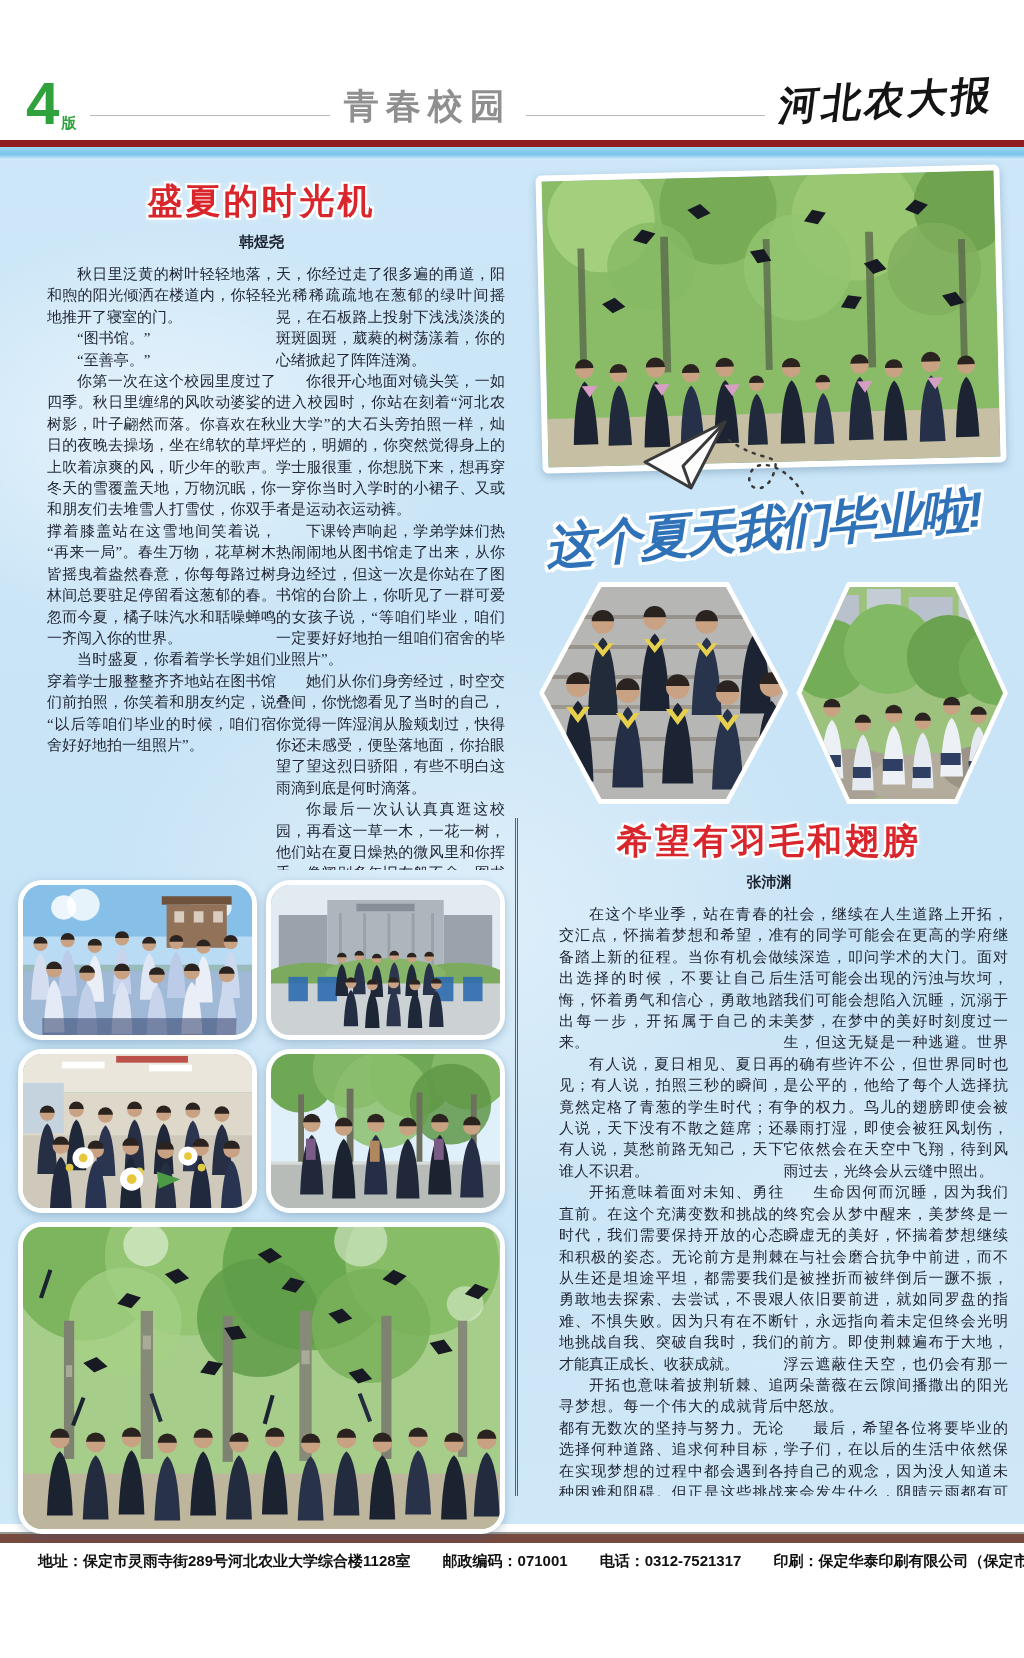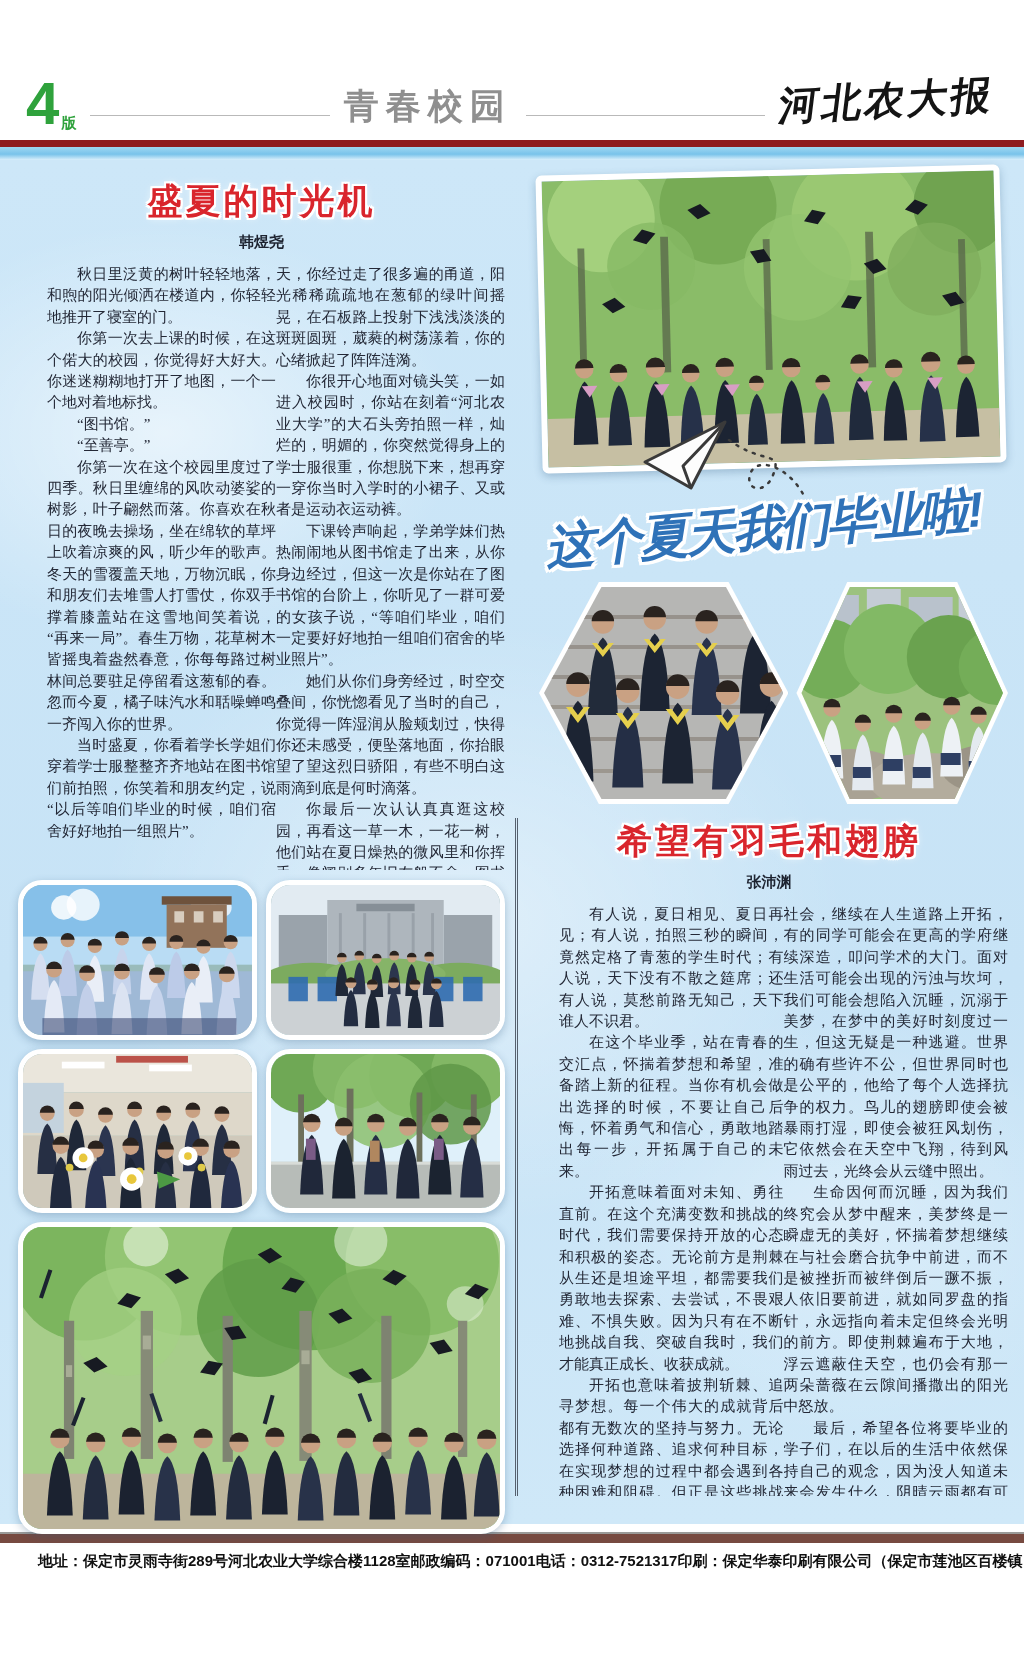--- a/index.html
+++ b/index.html
@@ -61,21 +61,21 @@
   
   .hexrow { display:flex; gap:8px; margin:2px 0 0 24px; }
   .hex { position:relative; height:222px; clip-path:polygon(24% 0%,76% 0%,100% 50%,76% 100%,24% 100%,0% 50%); background:#fff; filter:drop-shadow(0 3px 5px rgba(44,86,126,.3)); }
   .hex-l { width:250px; }
   .hex-r { width:212px; }
   .hex .inner { position:absolute; inset:5px; clip-path:polygon(24% 0%,76% 0%,100% 50%,76% 100%,24% 100%,0% 50%); overflow:hidden; }
   .hex svg { display:block; width:100%; height:100%; }
 
   
   .bar-brown { height:11px; background:linear-gradient(180deg,#9a9a98 0 2px,#774a40 2px 100%); margin-top:8px; }
-  .footer-line { display:flex; padding:9px 0 0 38px; font-family:"Liberation Sans","DejaVu Sans",sans-serif; font-size:15px; font-weight:700; color:#101010; white-space:nowrap; }
+  .footer-line { display:flex; gap:32px; padding:9px 0 0 38px; font-family:"Liberation Sans","DejaVu Sans",sans-serif; font-size:15px; font-weight:700; color:#101010; white-space:nowrap; }
   .hidden-defs { position:absolute; width:0; height:0; overflow:hidden; }
 </style>
 </head>
 <body>
 
 <svg class="hidden-defs" aria-hidden="true">
   <defs>
     <g id="g-fig">
       <path d="M8,88 Q10,34 20,26 Q30,34 32,88 Z" fill="currentColor"></path>
       <circle cx="20" cy="14" r="9" fill="#c9a183"></circle>
@@ -104,21 +104,20 @@
 
   <div class="content">
 
     <div class="half-left">
       <div class="a1">
         <div class="art-title">盛夏的时光机</div>
         <div class="art-author">韩煜尧</div>
         <div class="cols">
           <div class="col">
               <p>秋日里泛黄的树叶轻轻地落，和煦的阳光倾洒在楼道内，你轻轻地推开了寝室的门。</p>
-              <p>你第一次去上课的时候，在这个偌大的校园，你觉得好大好大。你迷迷糊糊地打开了地图，一个一个地对着地标找。</p>
               <p>“图书馆。”</p>
               <p>“至善亭。”</p>
               <p>你第一次在这个校园里度过了四季。秋日里缠绵的风吹动婆娑的树影，叶子翩然而落。你喜欢在秋日的夜晚去操场，坐在绵软的草坪上吹着凉爽的风，听少年的歌声。冬天的雪覆盖天地，万物沉眠，你和朋友们去堆雪人打雪仗，你双手撑着膝盖站在这雪地间笑着说，“再来一局”。春生万物，花草树木皆摇曳着盎然春意，你每每路过树林间总要驻足停留看这葱郁的春。忽而今夏，橘子味汽水和聒噪蝉鸣一齐闯入你的世界。</p>
               <p>当时盛夏，你看着学长学姐们穿着学士服整整齐齐地站在图书馆们前拍照，你笑着和朋友约定，说“以后等咱们毕业的时候，咱们宿舍好好地拍一组照片”。</p>
             </div>
           <div class="col cont">
               <p>天，你经过走了很多遍的甬道，阳光稀稀疏疏地在葱郁的绿叶间摇晃，在石板路上投射下浅浅淡淡的斑斑圆斑，葳蕤的树荡漾着，你的心绪掀起了阵阵涟漪。</p>
               <p>你很开心地面对镜头笑，一如进入校园时，你站在刻着“河北农业大学”的大石头旁拍照一样，灿烂的，明媚的，你突然觉得身上的学士服很重，你想脱下来，想再穿一穿你当时入学时的小裙子、又或者是运动衣运动裤。</p>
               <p>下课铃声响起，学弟学妹们热热闹闹地从图书馆走了出来，从你身边经过，但这一次是你站在了图书馆的台阶上，你听见了一群可爱的女孩子说，“等咱们毕业，咱们一定要好好地拍一组咱们宿舍的毕业照片”。</p>
               <p>她们从你们身旁经过，时空交叠间，你恍惚看见了当时的自己，你觉得一阵湿润从脸颊划过，快得你还未感受，便坠落地面，你抬眼望了望这烈日骄阳，有些不明白这雨滴到底是何时滴落。</p>
@@ -428,22 +427,22 @@
             </svg>
           </div>
         </div>
       </div>
 
       <div class="a2">
         <div class="art-title">希望有羽毛和翅膀</div>
         <div class="art-author">张沛渊</div>
         <div class="cols">
           <div class="col">
+              <p>在这个毕业季，站在青春的交汇点，怀揣着梦想和希望，准备踏上新的征程。当你有机会做出选择的时候，不要让自己后悔，怀着勇气和信心，勇敢地踏出每一步，开拓属于自己的未来。</p>
               <p>有人说，夏日相见、夏日再见；有人说，拍照三秒的瞬间，竟然定格了青葱的学生时代；有人说，天下没有不散之筵席；还有人说，莫愁前路无知己，天下谁人不识君。</p>
-              <p>在这个毕业季，站在青春的交汇点，怀揣着梦想和希望，准备踏上新的征程。当你有机会做出选择的时候，不要让自己后悔，怀着勇气和信心，勇敢地踏出每一步，开拓属于自己的未来。</p>
               <p>开拓意味着面对未知、勇往直前。在这个充满变数和挑战的时代，我们需要保持开放的心态和积极的姿态。无论前方是荆棘从生还是坦途平坦，都需要我们勇敢地去探索、去尝试，不畏艰难、不惧失败。因为只有在不断地挑战自我、突破自我时，我们才能真正成长、收获成就。</p>
               <p>开拓也意味着披荆斩棘、追寻梦想。每一个伟大的成就背后都有无数次的坚持与努力。无论选择何种道路、追求何种目标，在实现梦想的过程中都会遇到各种困难和阻碍。但正是这些挑战和障碍锻炼了我们的意志和毅力，在经历风雨后才能见彩虹，在跋涉中才能看到远方。</p>
             </div>
           <div class="col cont">
               <p>社会，继续在人生道路上开拓，有的同学可能会在更高的学府继续深造，叩问学术的大门。面对生活可能会出现的污浊与坎坷，我们可能会想陷入沉睡，沉溺于美梦，在梦中的美好时刻度过一生，但这无疑是一种逃避。世界的确有些许不公，但世界同时也是公平的，他给了每个人选择抗争的权力。鸟儿的翅膀即使会被暴雨打湿，即使会被狂风划伤，它依然会在天空中飞翔，待到风雨过去，光终会从云缝中照出。</p>
               <p>生命因何而沉睡，因为我们终究会从梦中醒来，美梦终是一瞬虚无的美好，怀揣着梦想继续在与社会磨合抗争中前进，而不是被挫折而被绊倒后一蹶不振，人依旧要前进，就如同罗盘的指针，永远指向着未定但终会光明的前方。即使荆棘遍布于大地，浮云遮蔽住天空，也仍会有那一两朵蔷薇在云隙间播撒出的阳光中怒放。</p>
               <p>最后，希望各位将要毕业的学子们，在以后的生活中依然保持自己的观念，因为没人知道未来会发生什么，阴晴云雨都有可能出现，力量决定胜负，但因为力量不足就退缩不前甚至放弃自己理念的人，永远无法主宰自己的命运，永远没有成为王的资格。</p>
             </div>
         </div>
       </div>

